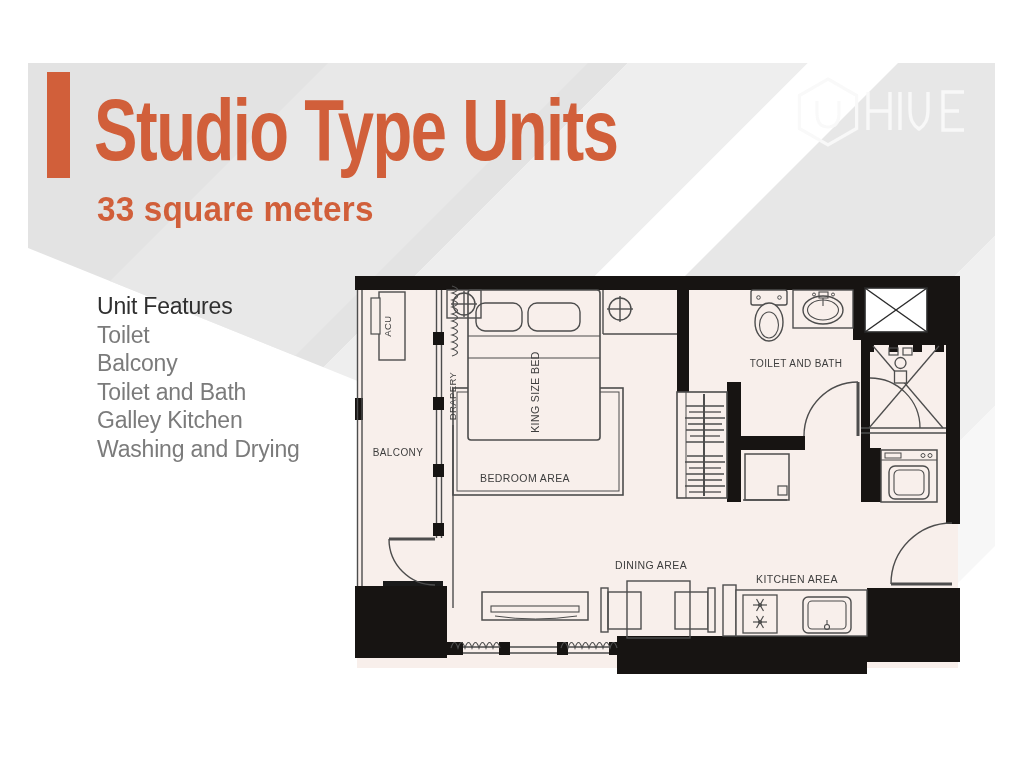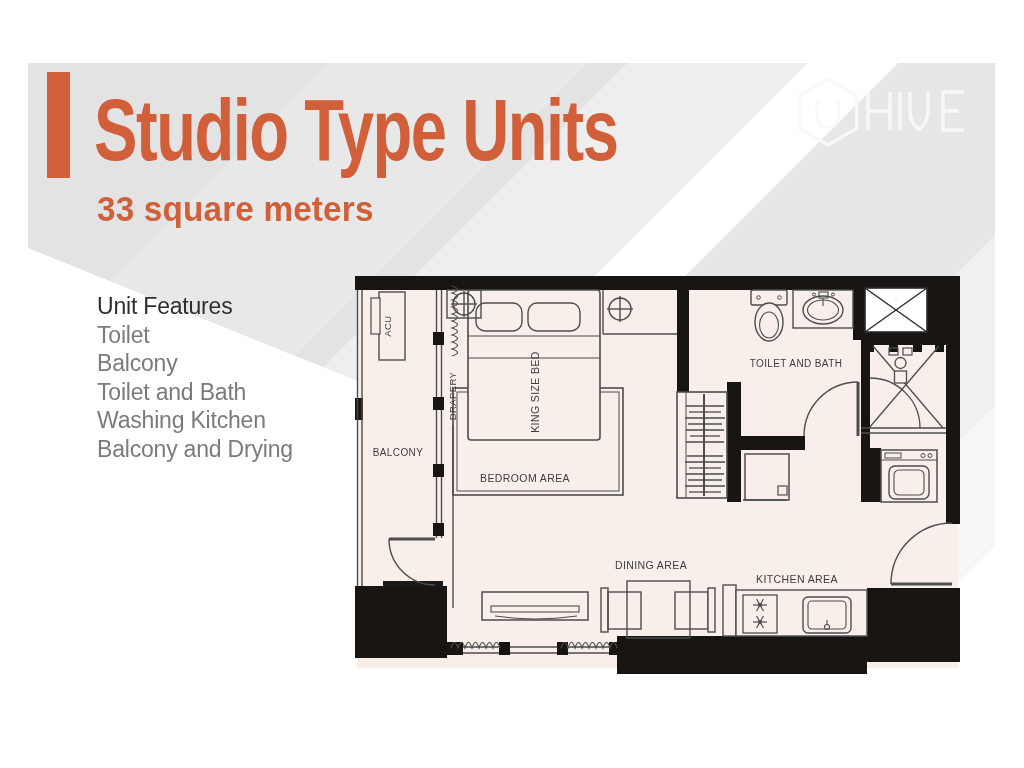--- a/index.html
+++ b/index.html
@@ -58,22 +58,22 @@
 
   <div id="accent-bar" class="abs"></div>
   <div id="page-title" class="abs">Studio Type Units</div>
   <div id="page-subtitle" class="abs">33 square meters</div>
 
   <div id="features" class="abs">
     <div class="heading">Unit Features</div>
     <div>Toilet</div>
     <div>Balcony</div>
     <div>Toilet and Bath</div>
-    <div>Washing Kitchen</div>
-    <div>Balcony and Drying</div>
+    <div>Galley Kitchen</div>
+    <div>Washing and Drying</div>
   </div>
 
   <svg id="floor-plan" class="abs" width="605" height="405" viewBox="0 0 605 405">
 
     <rect x="2" y="8" width="601" height="390" fill="#f8efeb"></rect>
 
     <g fill="#171412">
       <rect x="0" y="6" width="605" height="14"></rect>
       <rect x="591" y="20" width="14" height="234"></rect>
       <rect x="498" y="14" width="107" height="56"></rect>

